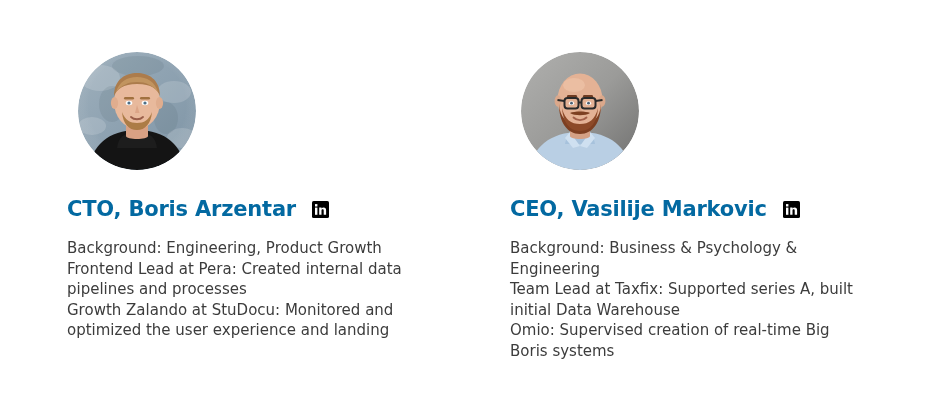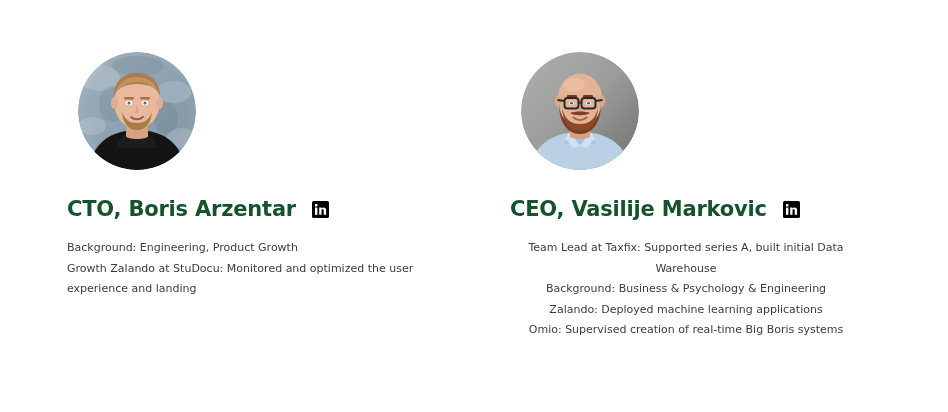--- a/index.html
+++ b/index.html
@@ -30,21 +30,21 @@
     height: 412px;
     display: flex;
     flex-direction: row;
   }
 
   .profile {
     position: relative;
     box-sizing: border-box;
   }
   .profile.left  { width: 443px; padding-left: 67px; padding-top: 52px; }
-  .profile.right { width: 443px; padding-left: 67px; padding-top: 52px; text-align: center; }
+  .profile.right { width: 443px; padding-left: 67px; padding-top: 52px; }
 
   
   .avatar {
     position: relative;
     width: 118px;
     height: 118px;
     border-radius: 50%;
     overflow: hidden;
     margin-left: 11px;
   }
@@ -53,38 +53,38 @@
   
   .name-row {
     display: flex;
     align-items: center;
     margin-top: 26px;
     height: 26px;
   }
   .name-text {
     font-size: 21px;
     font-weight: bold;
-    color: #14532d;
+    color: #0369a1;
     letter-spacing: -0.2px;
     white-space: nowrap;
     line-height: 26px;
   }
   .linkedin-icon {
     margin-left: 16px;
     width: 17px;
     height: 17px;
     display: inline-block;
     flex: 0 0 auto;
   }
   .linkedin-icon svg { display: block; }
 
   
   .bio {
     margin-top: 16px;
-    font-size: 11px;
+    font-size: 15px;
     line-height: 20.6px;
     color: #3c3c3c;
     max-width: 352px;
   }
   .bio .bio-line { white-space: normal; }
 </style>
 </head>
 <body>
 
 <div class="page">
@@ -161,20 +161,21 @@
             <rect x="0" y="0" width="17" height="17" rx="1.6" fill="#000000"></rect>
             <rect x="3" y="6.6" width="2.4" height="7.2" fill="#ffffff"></rect>
             <rect x="3" y="3.1" width="2.4" height="2.4" fill="#ffffff"></rect>
             <path d="M7.2 6.6 h2.3 v1 c0.45 -0.8 1.2 -1.2 2.2 -1.2 c1.6 0 2.4 1 2.4 2.8 v4.6 h-2.4 v-4.1 c0 -0.9 -0.35 -1.35 -1.05 -1.35 c-0.75 0 -1.15 0.5 -1.15 1.45 v4 h-2.3 z" fill="#ffffff"></path>
           </svg>
         </span>
       </div>
 
       <div class="bio">
         <div class="bio-line">Background: Engineering, Product Growth</div>
+        <div class="bio-line">Frontend Lead at Pera: Created internal data pipelines and processes</div>
         <div class="bio-line">Growth Zalando at StuDocu: Monitored and optimized the user experience and landing</div>
       </div>
     </div>
 
     <div class="profile right">
 
       <div class="avatar">
         <svg viewBox="0 0 118 118" xmlns="http://www.w3.org/2000/svg" aria-hidden="true">
           <defs>
             <clipPath id="clipR">
@@ -238,21 +239,20 @@
           <svg width="17" height="17" viewBox="0 0 17 17" xmlns="http://www.w3.org/2000/svg">
             <rect x="0" y="0" width="17" height="17" rx="1.6" fill="#000000"></rect>
             <rect x="3" y="6.6" width="2.4" height="7.2" fill="#ffffff"></rect>
             <rect x="3" y="3.1" width="2.4" height="2.4" fill="#ffffff"></rect>
             <path d="M7.2 6.6 h2.3 v1 c0.45 -0.8 1.2 -1.2 2.2 -1.2 c1.6 0 2.4 1 2.4 2.8 v4.6 h-2.4 v-4.1 c0 -0.9 -0.35 -1.35 -1.05 -1.35 c-0.75 0 -1.15 0.5 -1.15 1.45 v4 h-2.3 z" fill="#ffffff"></path>
           </svg>
         </span>
       </div>
 
       <div class="bio">
+        <div class="bio-line">Background: Business &amp; Psychology &amp; Engineering</div>
         <div class="bio-line">Team Lead at Taxfix: Supported series A, built initial Data Warehouse</div>
-        <div class="bio-line">Background: Business &amp; Psychology &amp; Engineering</div>
-        <div class="bio-line">Zalando: Deployed machine learning applications</div>
         <div class="bio-line">Omio: Supervised creation of real-time Big Boris systems</div>
       </div>
     </div>
 
   </div>
 </div>
 
 </body></html>

